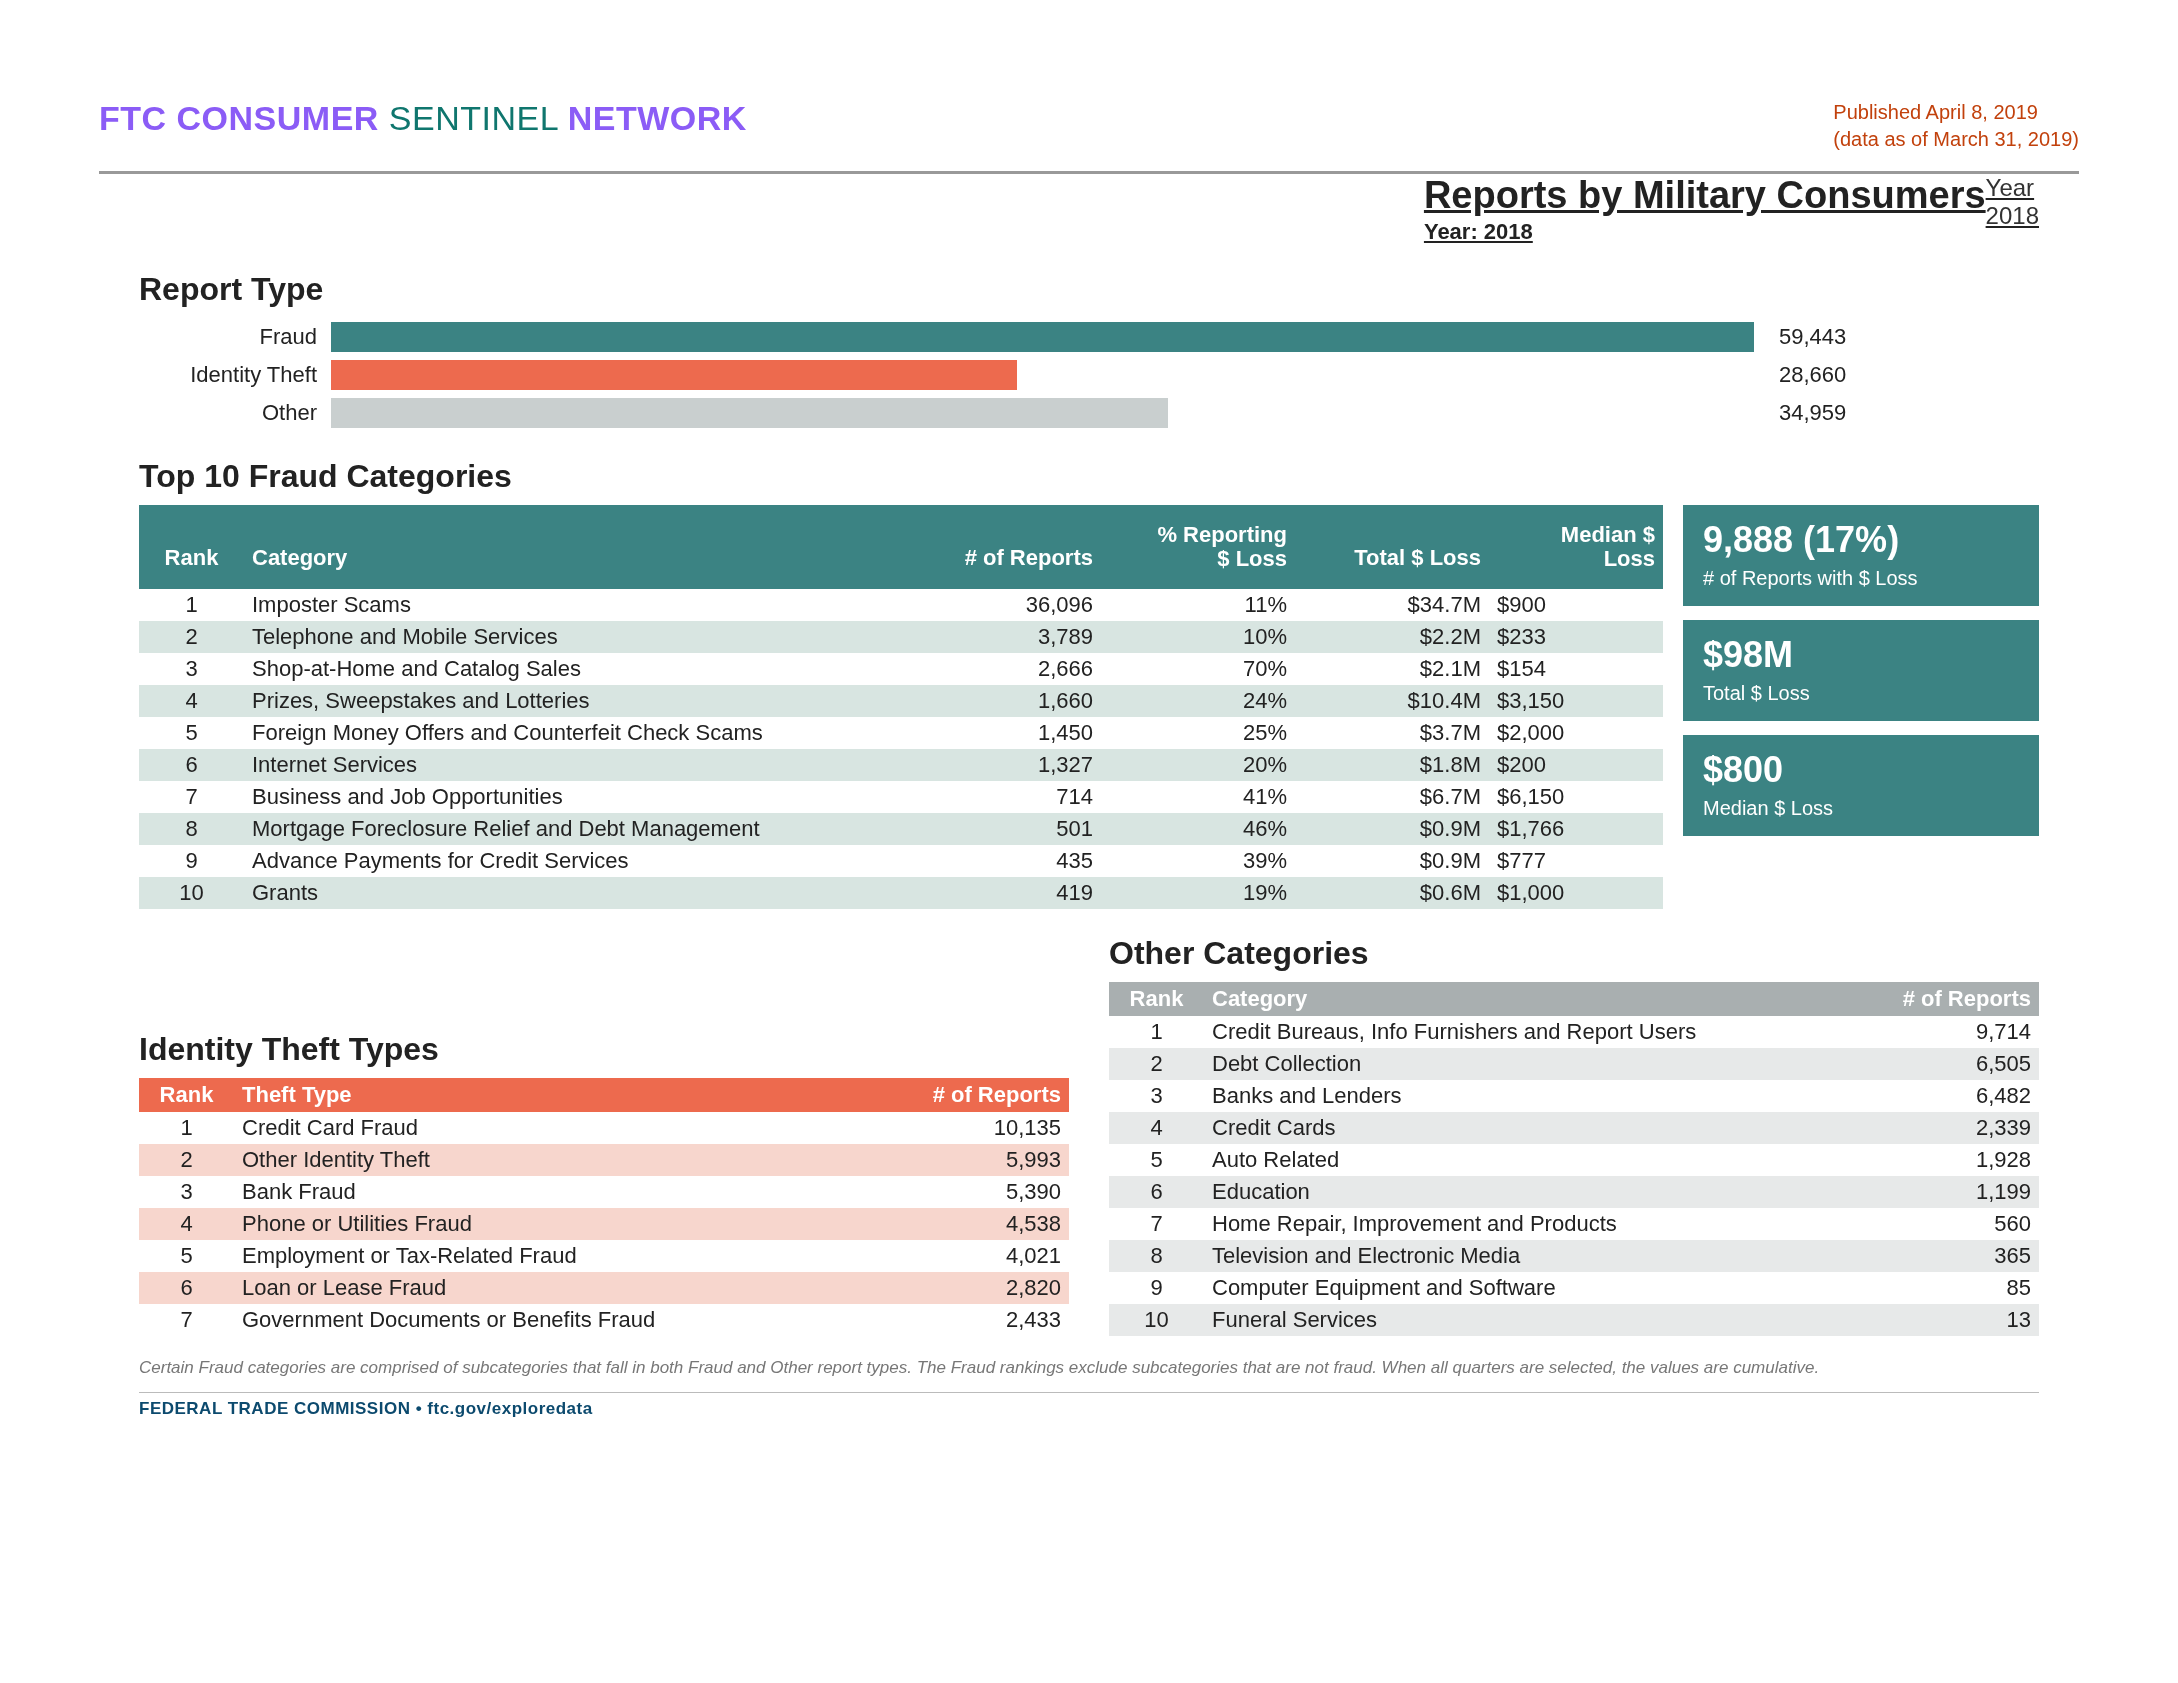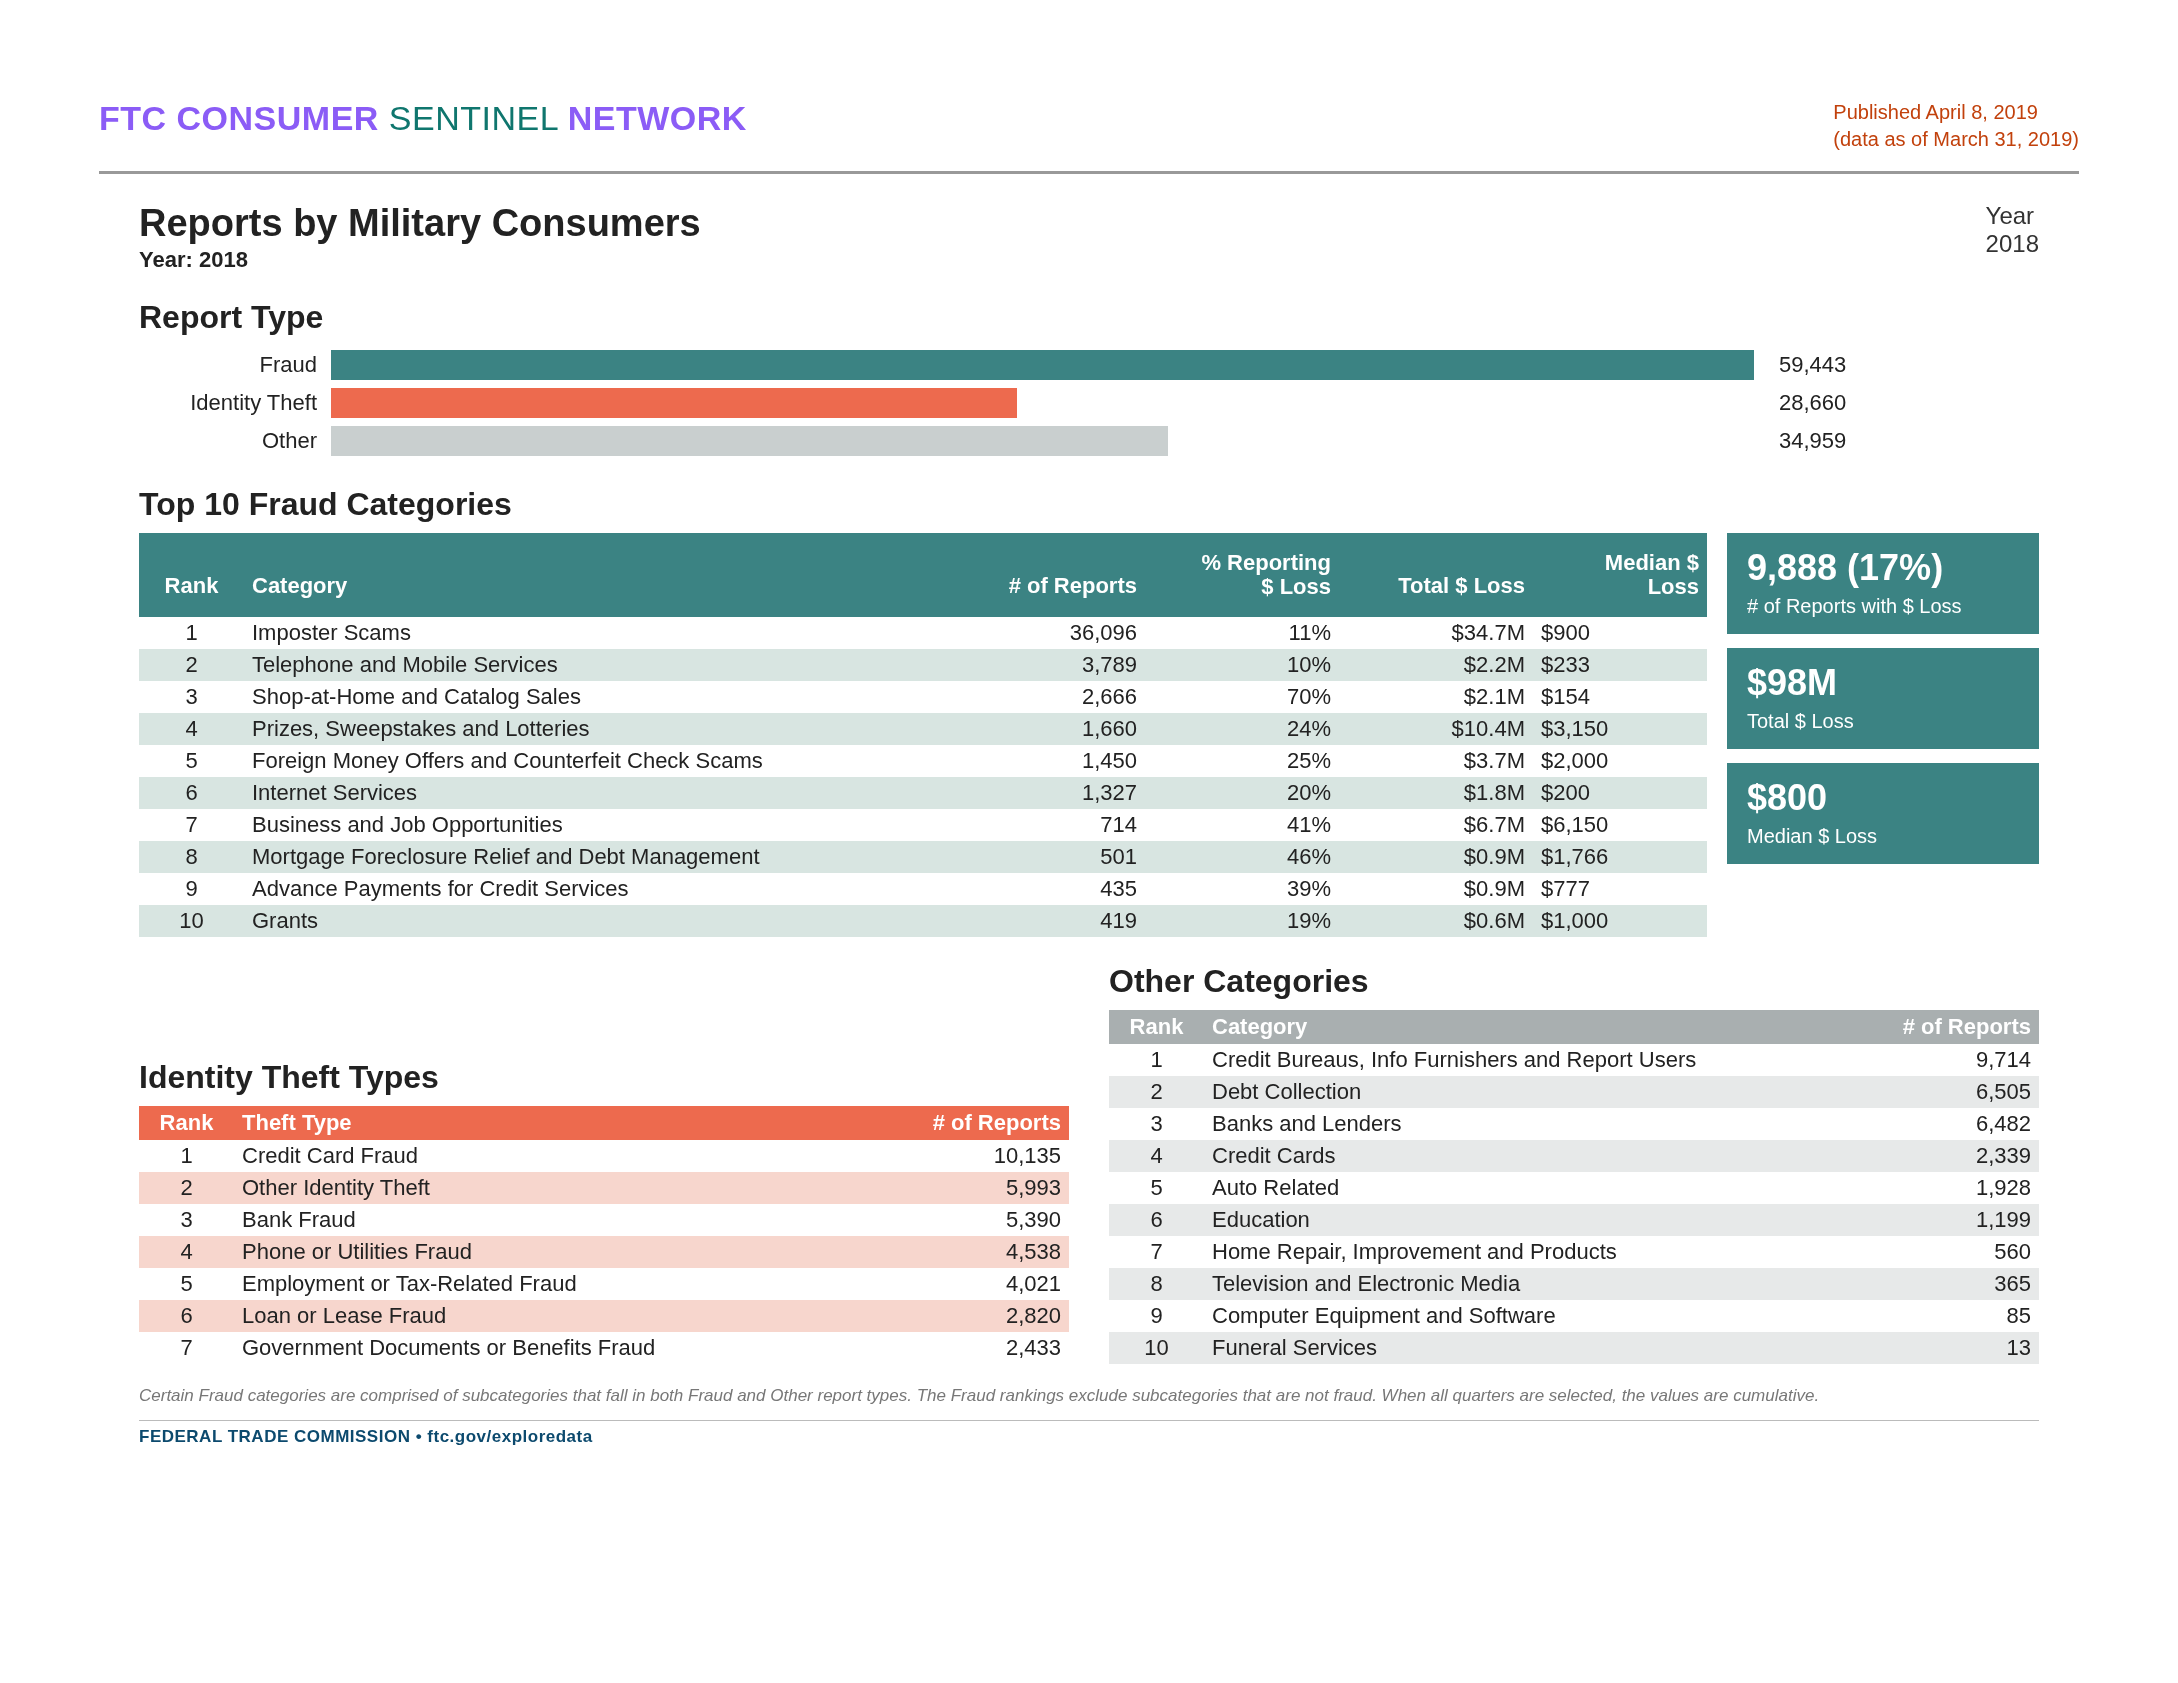--- a/index.html
+++ b/index.html
@@ -20,21 +20,21 @@
     display: flex;
     justify-content: space-between;
     align-items: flex-start;
     border-bottom: 3px solid #999;
     padding-bottom: 18px;
   }
   .brand { font-size: 34px; font-weight: 700; color: #8a8f91; letter-spacing: 0.5px; }
   .brand .bold { font-weight: 800; color: #8b5cf6; }
   .brand .light { font-weight: 400; color: #0f766e; }
   .pub { font-size: 20px; color: #c2410c; text-align: left; line-height: 1.35; }
-  .title-row { display: flex; justify-content: space-between; margin-top: 28px; padding: 0 40px;}
+  .title-row { display: flex; justify-content: flex-end; padding: 0 40px; text-decoration: underline;}
   .title-block h1 { margin: 0; font-size: 38px; font-weight: 800; }
   .title-block .yr { font-size: 22px; font-weight: 700; margin-top: 2px; }
   .year-box { text-align: left; font-size: 24px; }
   .year-box .lbl { color:#333; }
   .year-box .val { color:#333; }
   h2 { font-size: 32px; font-weight: 800; margin: 26px 0 10px 40px; }
   
   .chart { padding: 0 40px; }
   .chart-row { display: flex; align-items: center; height: 38px; }
   .chart-label { width: 178px; text-align: right; padding-right: 14px; font-size: 22px; }
@@ -49,21 +49,21 @@
   .col-rank { width:89px; text-align:center;}
   .col-cat { flex:1; text-align:left;}
   .col-rep { width:178px; text-align:right;}
   .col-pct { width:178px; text-align:right;}
   .col-tot { width:178px; text-align:right;}
   .col-med { width:158px; text-align:left;}
   .fraud-row { display:flex; font-size:22px; padding:3px 0;}
   .fraud-row div { padding:0 8px;}
   .fraud-row.alt { background:#d8e5e1; }
   
-  .stats { width:312px; display:flex; flex-direction:column; gap:14px; }
+  .stats { width:356px; display:flex; flex-direction:column; gap:14px; }
   .stat-box { background:#3b8383; color:#fff; padding:14px 20px 16px 20px; }
   .stat-box .big { font-size:36px; font-weight:700; }
   .stat-box .small { font-size:20px; margin-top:6px; }
   
   .lower { display:flex; gap:40px; padding:0 40px;align-items:flex-end; }
   .lower > div { flex:1; }
   .tbl-head { display:flex; font-size:22px; font-weight:700; color:#fff; padding:4px 0;}
   .tbl-head.coralbg { background:#ed6a4e;}
   .tbl-head.greybg { background:#a9afb0;}
   .tbl-head div, .tbl-row div { padding:0 8px;}

